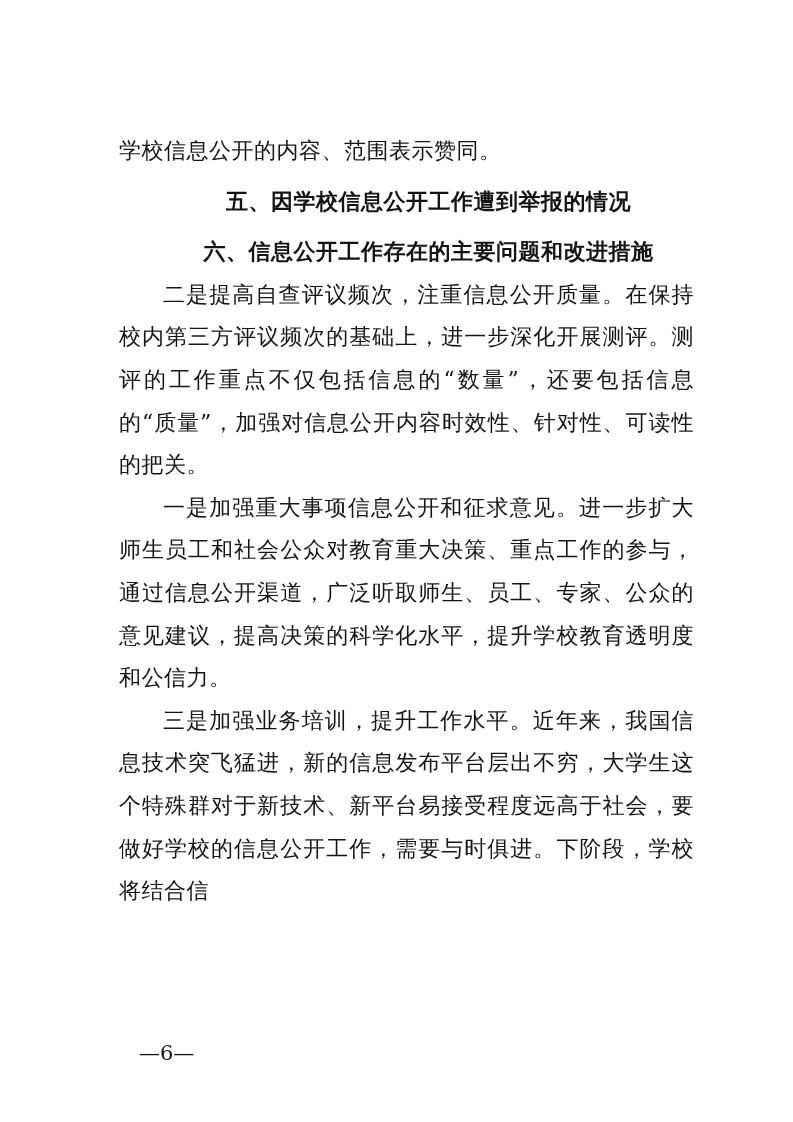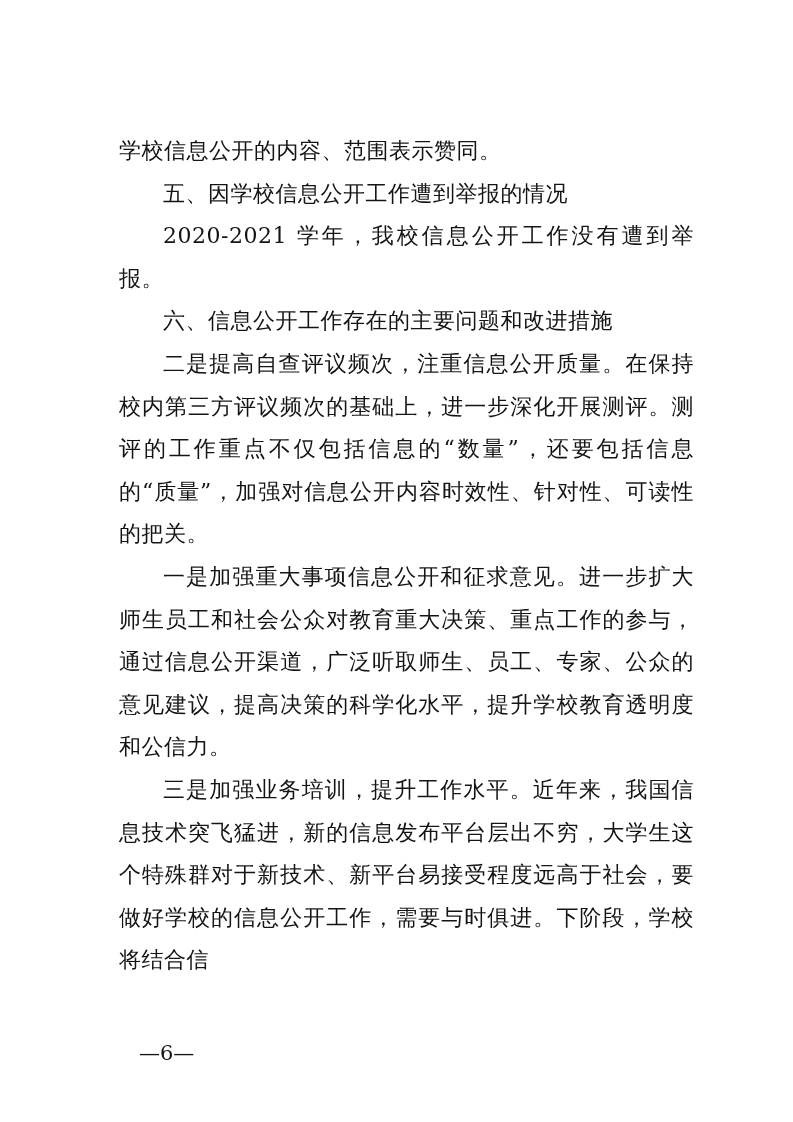--- a/index.html
+++ b/index.html
@@ -35,42 +35,42 @@
     font-size: 22px;
     line-height: 42.6px;
     text-align: justify;
     text-indent: 2em;
     letter-spacing: 0.5px;
   }
   .para.continuation {
     text-indent: 0;
   }
   .para.heading {
-    font-weight: normal;
+    font-weight: bold;
     font-family: "DejaVu Sans", "Liberation Sans", sans-serif;
     letter-spacing: 0.5px;
-    text-align: left;
+    text-align: center;
+    margin-top: 8px;
   }
   .page-number {
     position: absolute;
     left: 139px;
     top: 1038px;
     font-size: 21px;
     line-height: 30px;
     letter-spacing: 0;
     color: #141414;
   }
 </style>
 </head>
 <body>
 
 <div class="doc-page">
   <div class="doc-content">
     <p class="para continuation">学校信息公开的内容、范围表示赞同。</p>
     <p class="para heading">五、因学校信息公开工作遭到举报的情况</p>
-    <p class="para">2020-2021 学年，我校信息公开工作没有遭到举报。</p>
     <p class="para heading">六、信息公开工作存在的主要问题和改进措施</p>
     <p class="para">二是提高自查评议频次，注重信息公开质量。在保持校内第三方评议频次的基础上，进一步深化开展测评。测评的工作重点不仅包括信息的“数量”，还要包括信息的“质量”，加强对信息公开内容时效性、针对性、可读性的把关。</p>
     <p class="para">一是加强重大事项信息公开和征求意见。进一步扩大师生员工和社会公众对教育重大决策、重点工作的参与，通过信息公开渠道，广泛听取师生、员工、专家、公众的意见建议，提高决策的科学化水平，提升学校教育透明度和公信力。</p>
     <p class="para">三是加强业务培训，提升工作水平。近年来，我国信息技术突飞猛进，新的信息发布平台层出不穷，大学生这个特殊群对于新技术、新平台易接受程度远高于社会，要做好学校的信息公开工作，需要与时俱进。下阶段，学校将结合信</p>
   </div>
   <div class="page-number">—6—</div>
 </div>
 
 </body></html>

